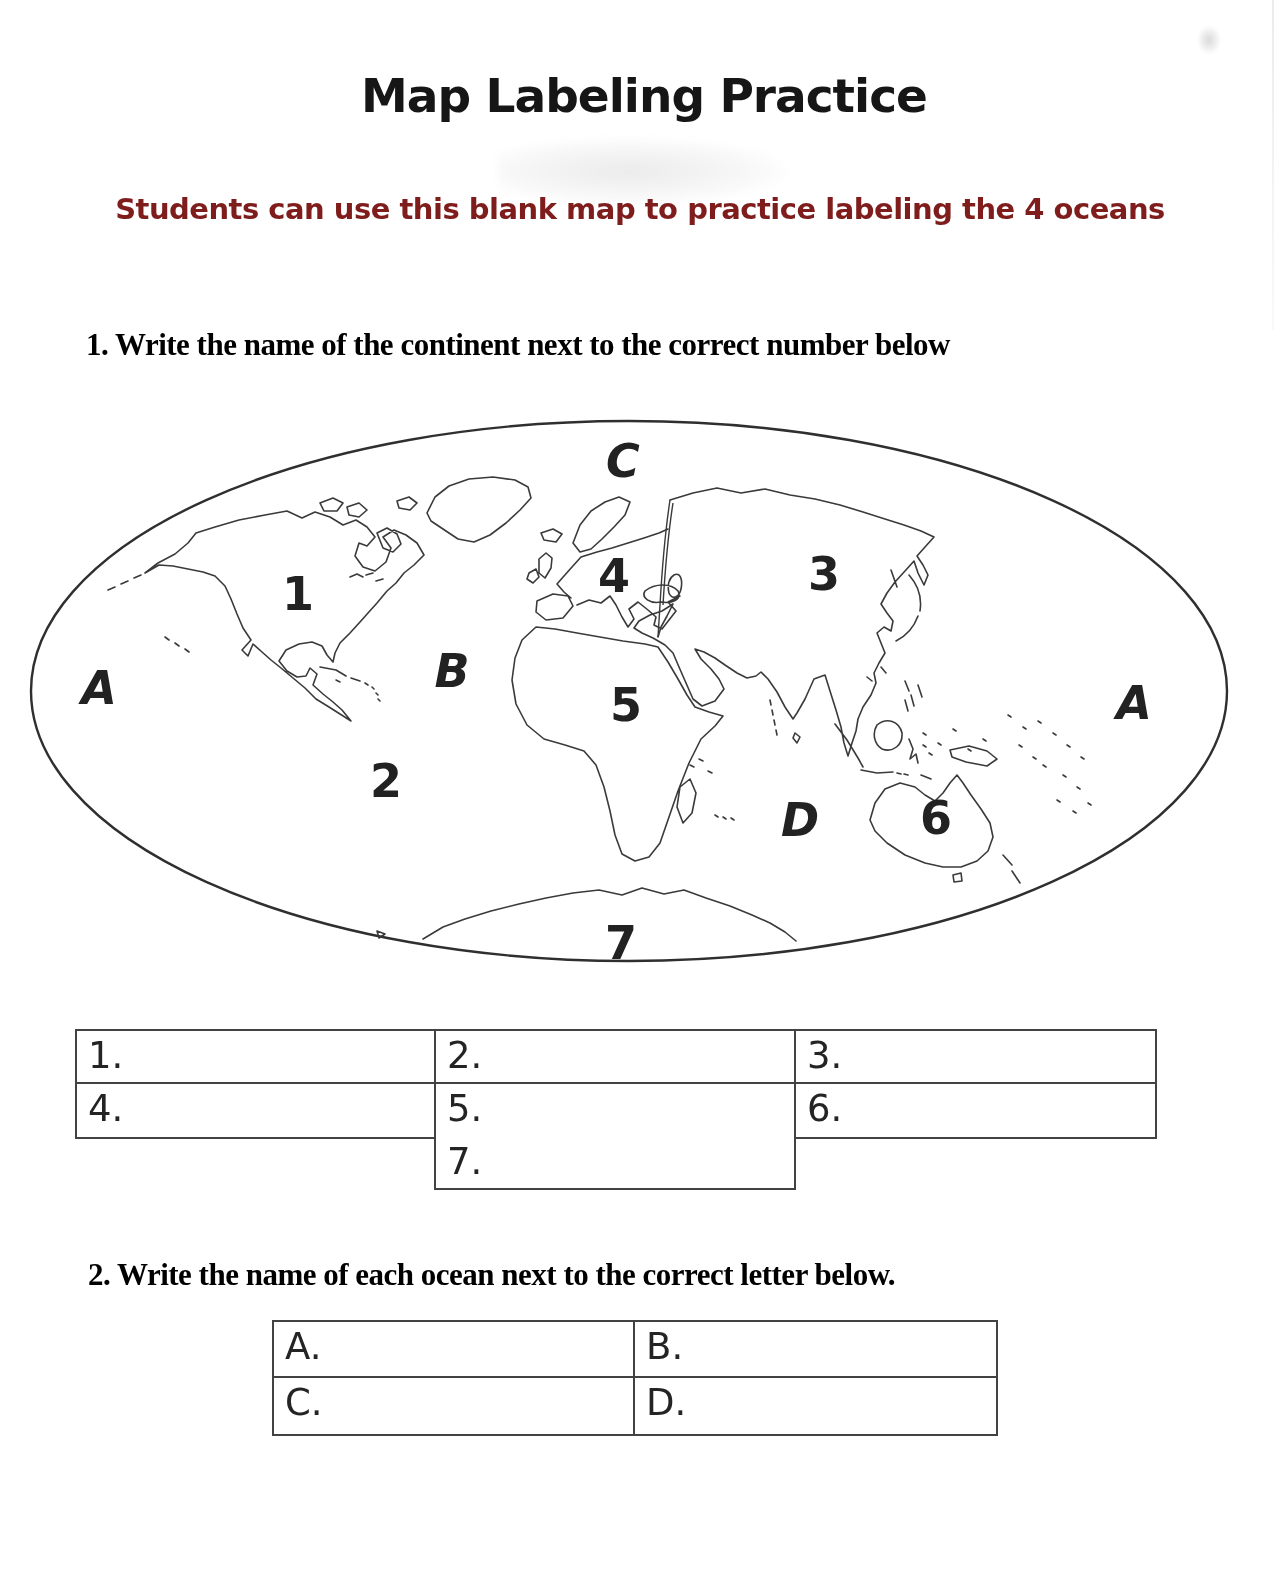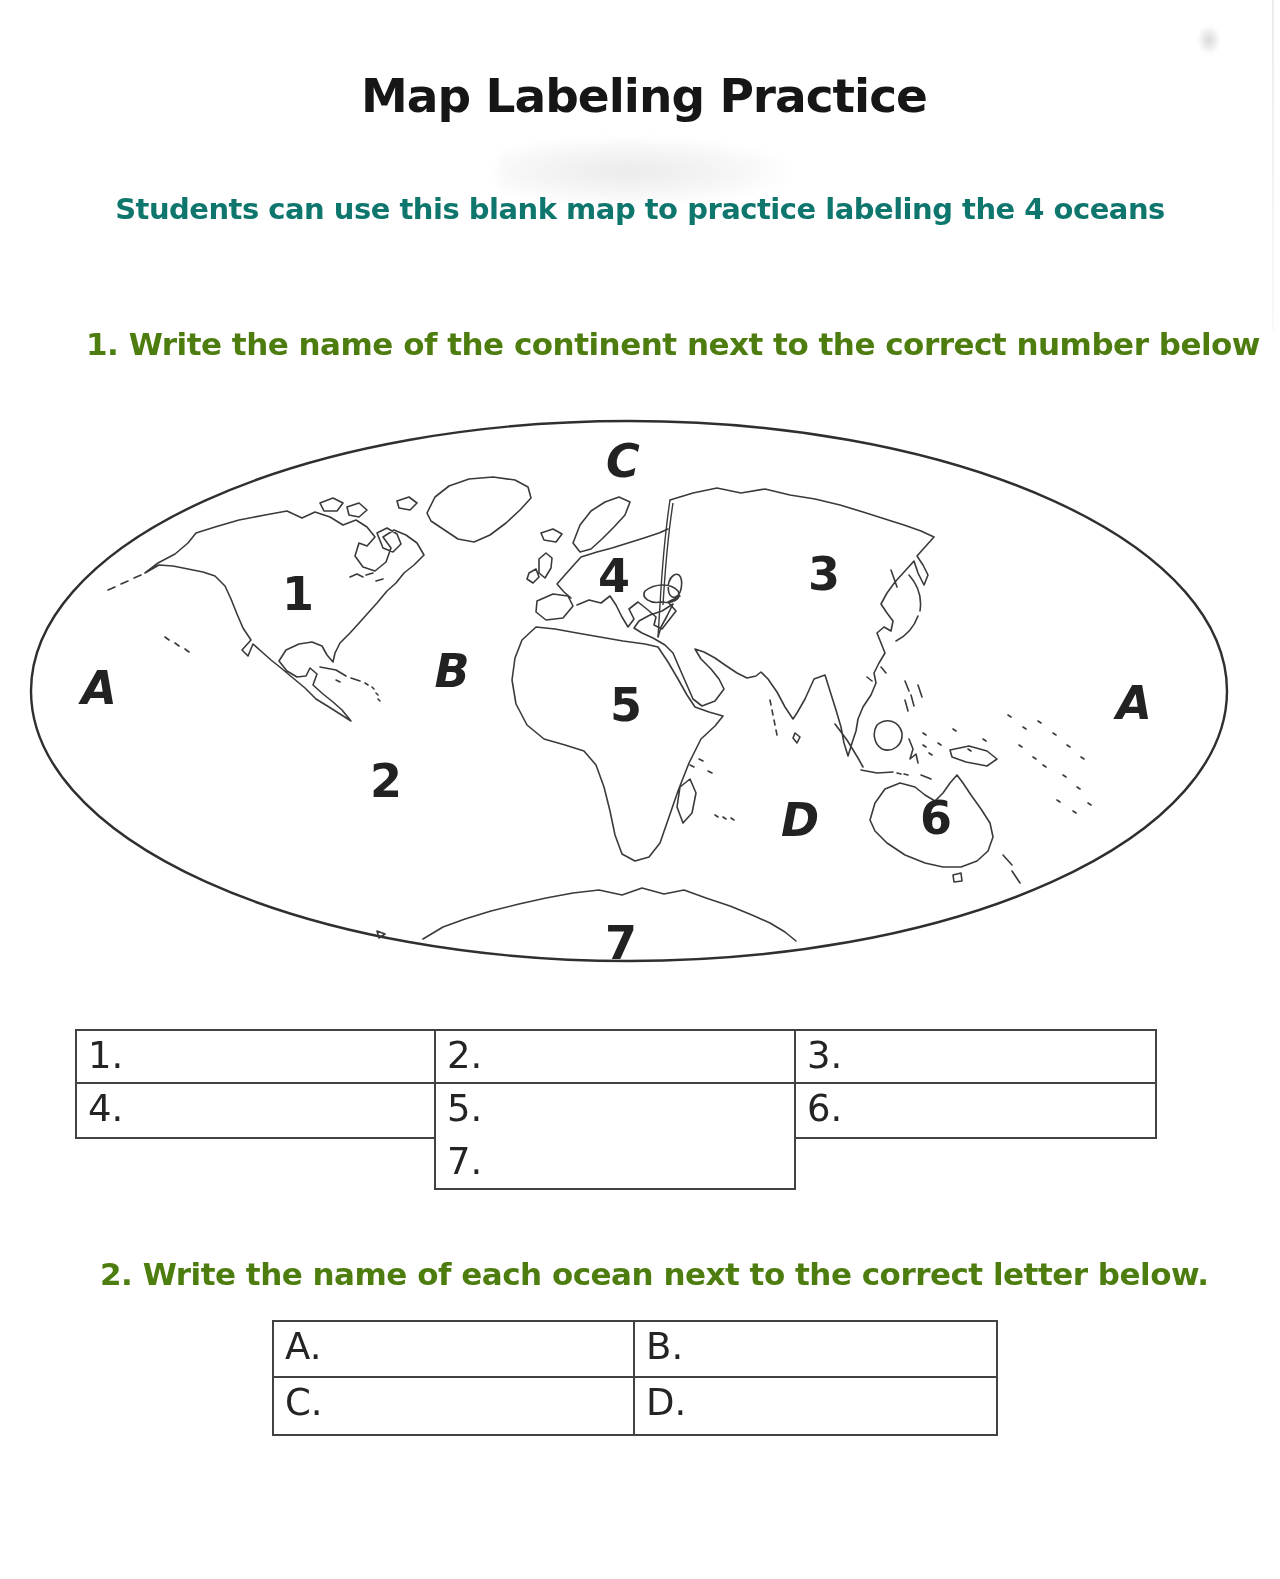--- a/index.html
+++ b/index.html
@@ -13,25 +13,25 @@
     position:absolute;top:64px;left:0;width:100%;margin:4px;
     text-align:center;font-size:47px;font-weight:bold;letter-spacing:-1px;color:#161616;
   }
   .watermark{
     position:absolute;left:498px;top:138px;width:290px;height:66px;
     background:radial-gradient(ellipse at 45% 50%, rgba(60,60,60,0.10), rgba(120,120,120,0.05) 55%, transparent 75%);
     filter:blur(3px);border-radius:8px;
   }
   .subtitle{
     position:absolute;top:186px;left:0;width:100%;text-align:center;
-    font-size:29px;font-weight:bold;letter-spacing:-0.5px;line-height:47px;color:#0f766e;
+    font-size:29px;font-weight:bold;letter-spacing:-0.5px;line-height:47px;color:#7f1d1d;
   }
-  .instr{position:absolute;font-size:31px;font-weight:600;letter-spacing:-0.5px;line-height:45px;white-space:nowrap;color:#4d7c0f;}
+  .instr{position:absolute;font-size:31px;font-weight:600;letter-spacing:-0.5px;line-height:45px;white-space:nowrap;color:#000000;font-family:Liberation Serif, serif;}
   .instr1{left:86px;top:322px;}
-  .instr2{left:88px;top:1252px;margin-left:12px;}
+  .instr2{left:88px;top:1252px;}
 
   .map-wrap{position:absolute;left:25px;top:415px;width:1210px;height:555px;}
   .map-wrap svg{display:block;width:1210px;height:555px;}
 
   .map-labels{position:absolute;inset:0;pointer-events:none;}
   .map-label{
     position:absolute;transform:translate(-50%,-50%);
     font-weight:600;color:#222;line-height:1;
   }
   .map-label.num{font-size:46px;}

